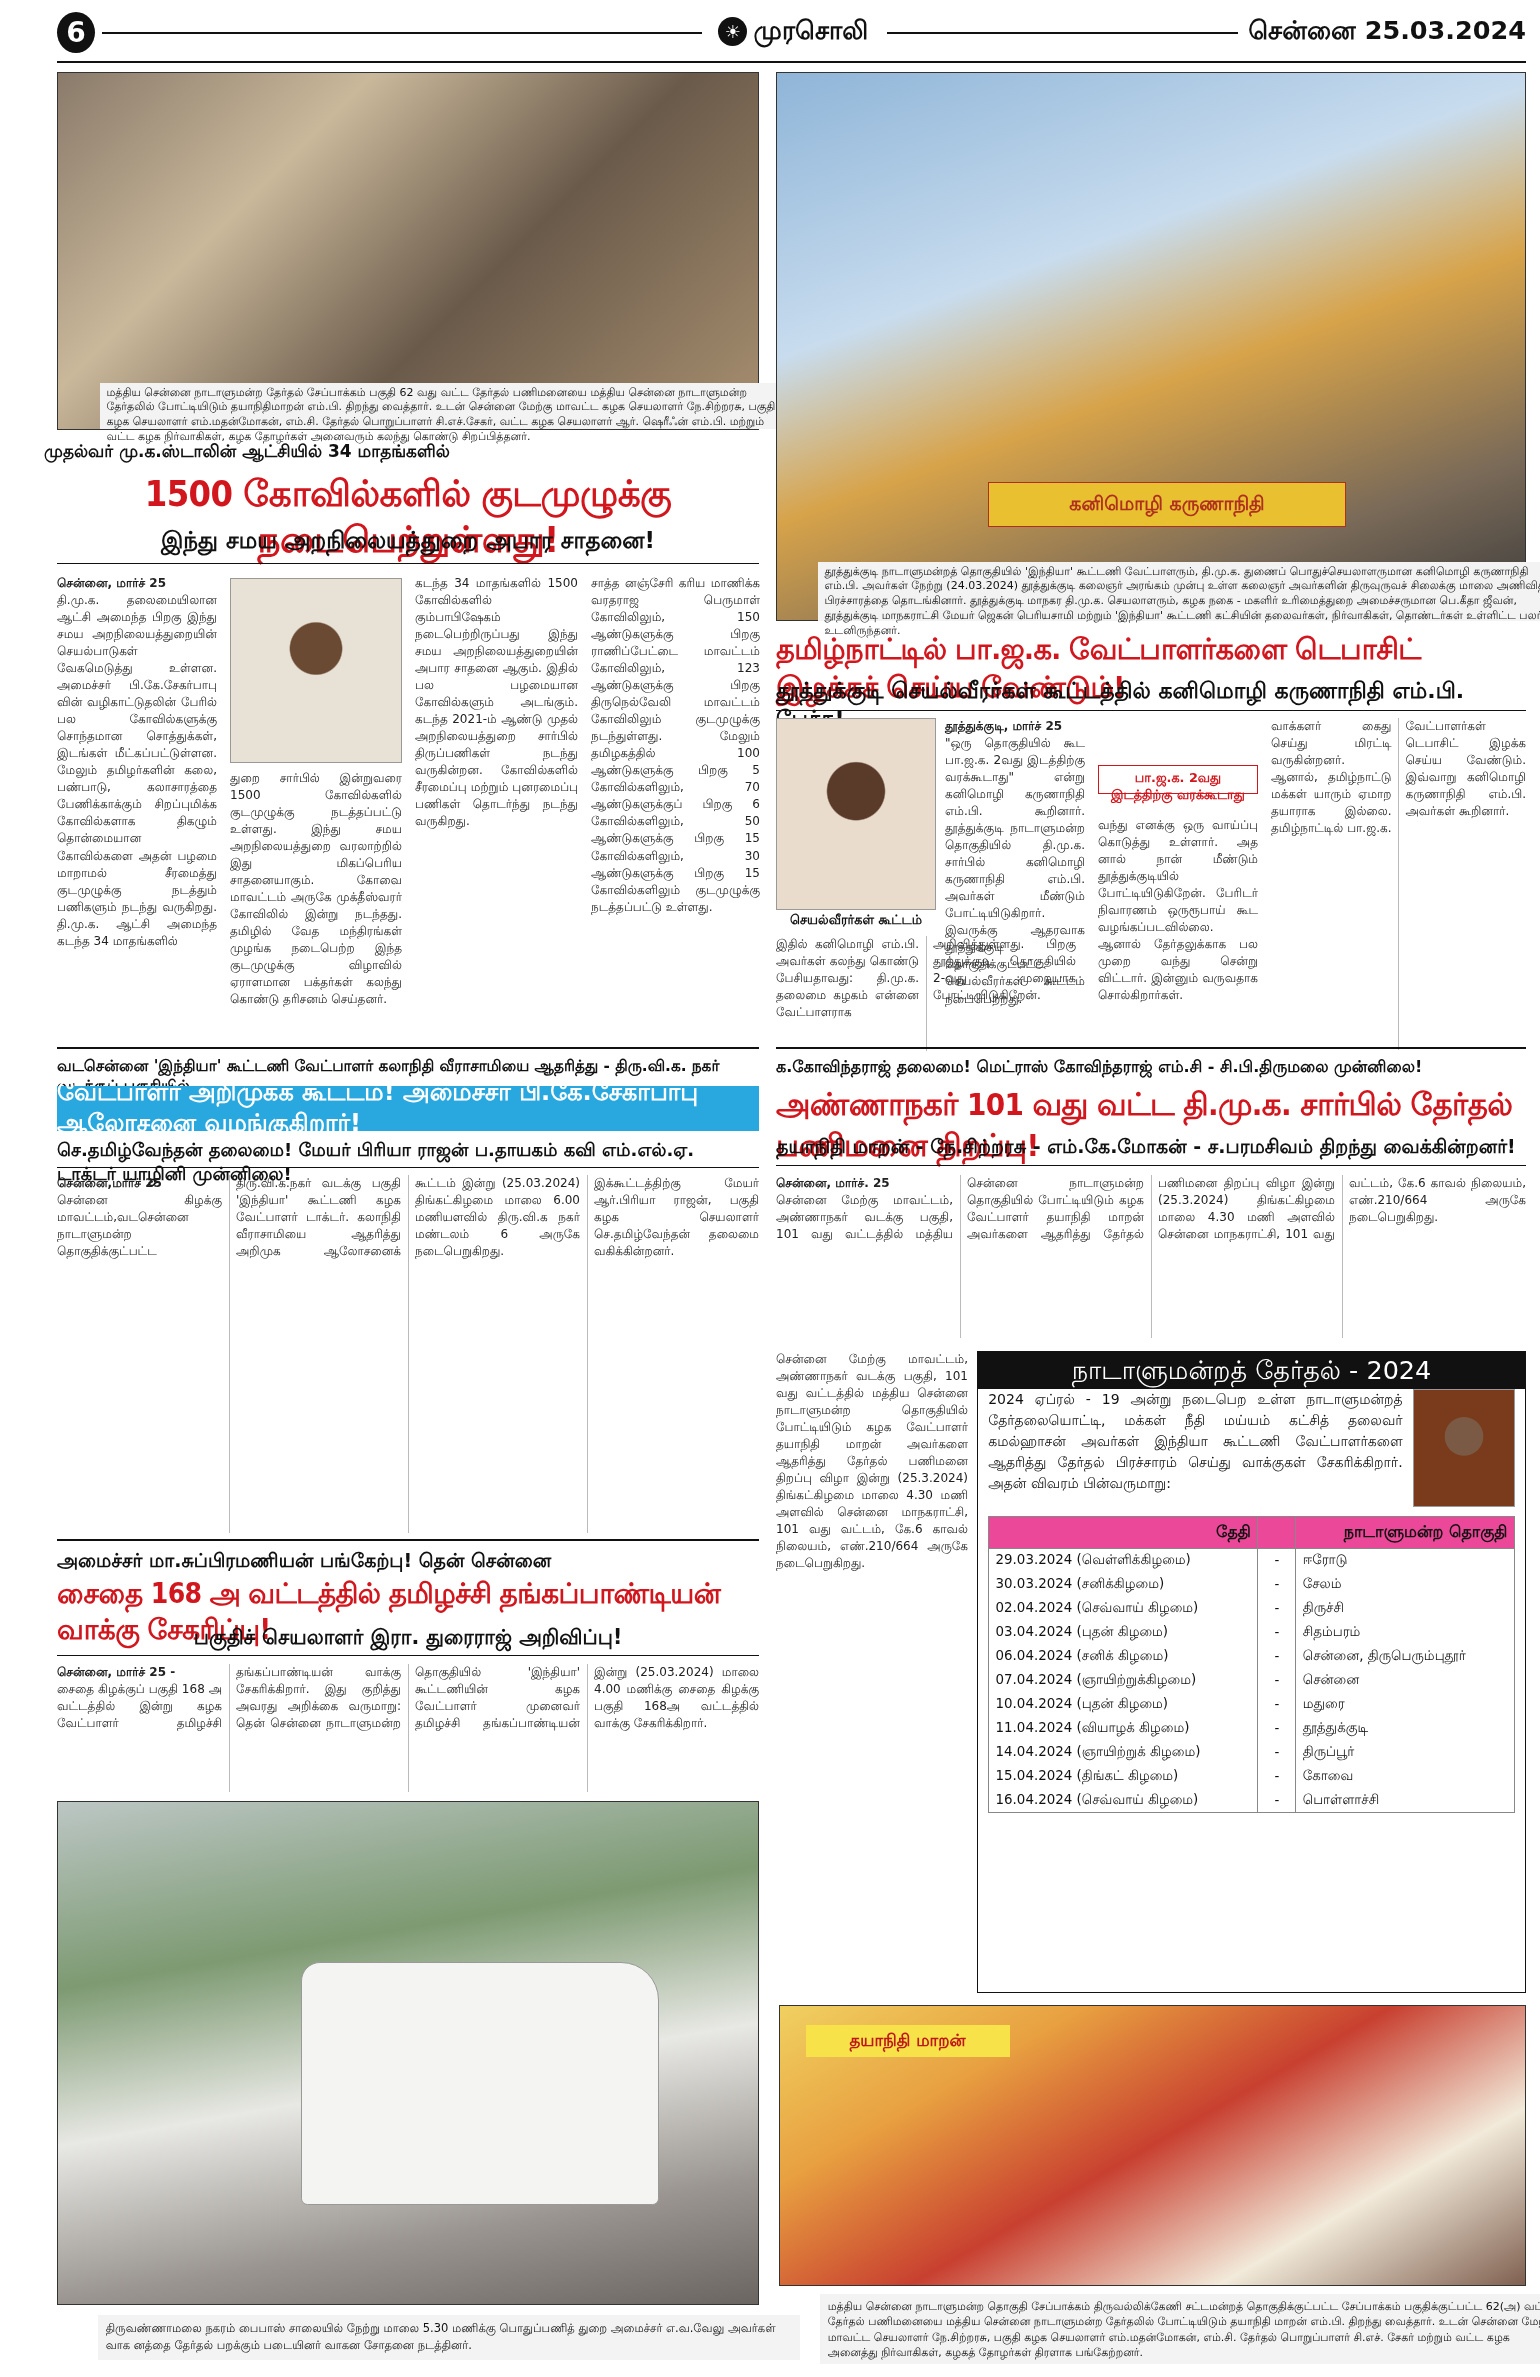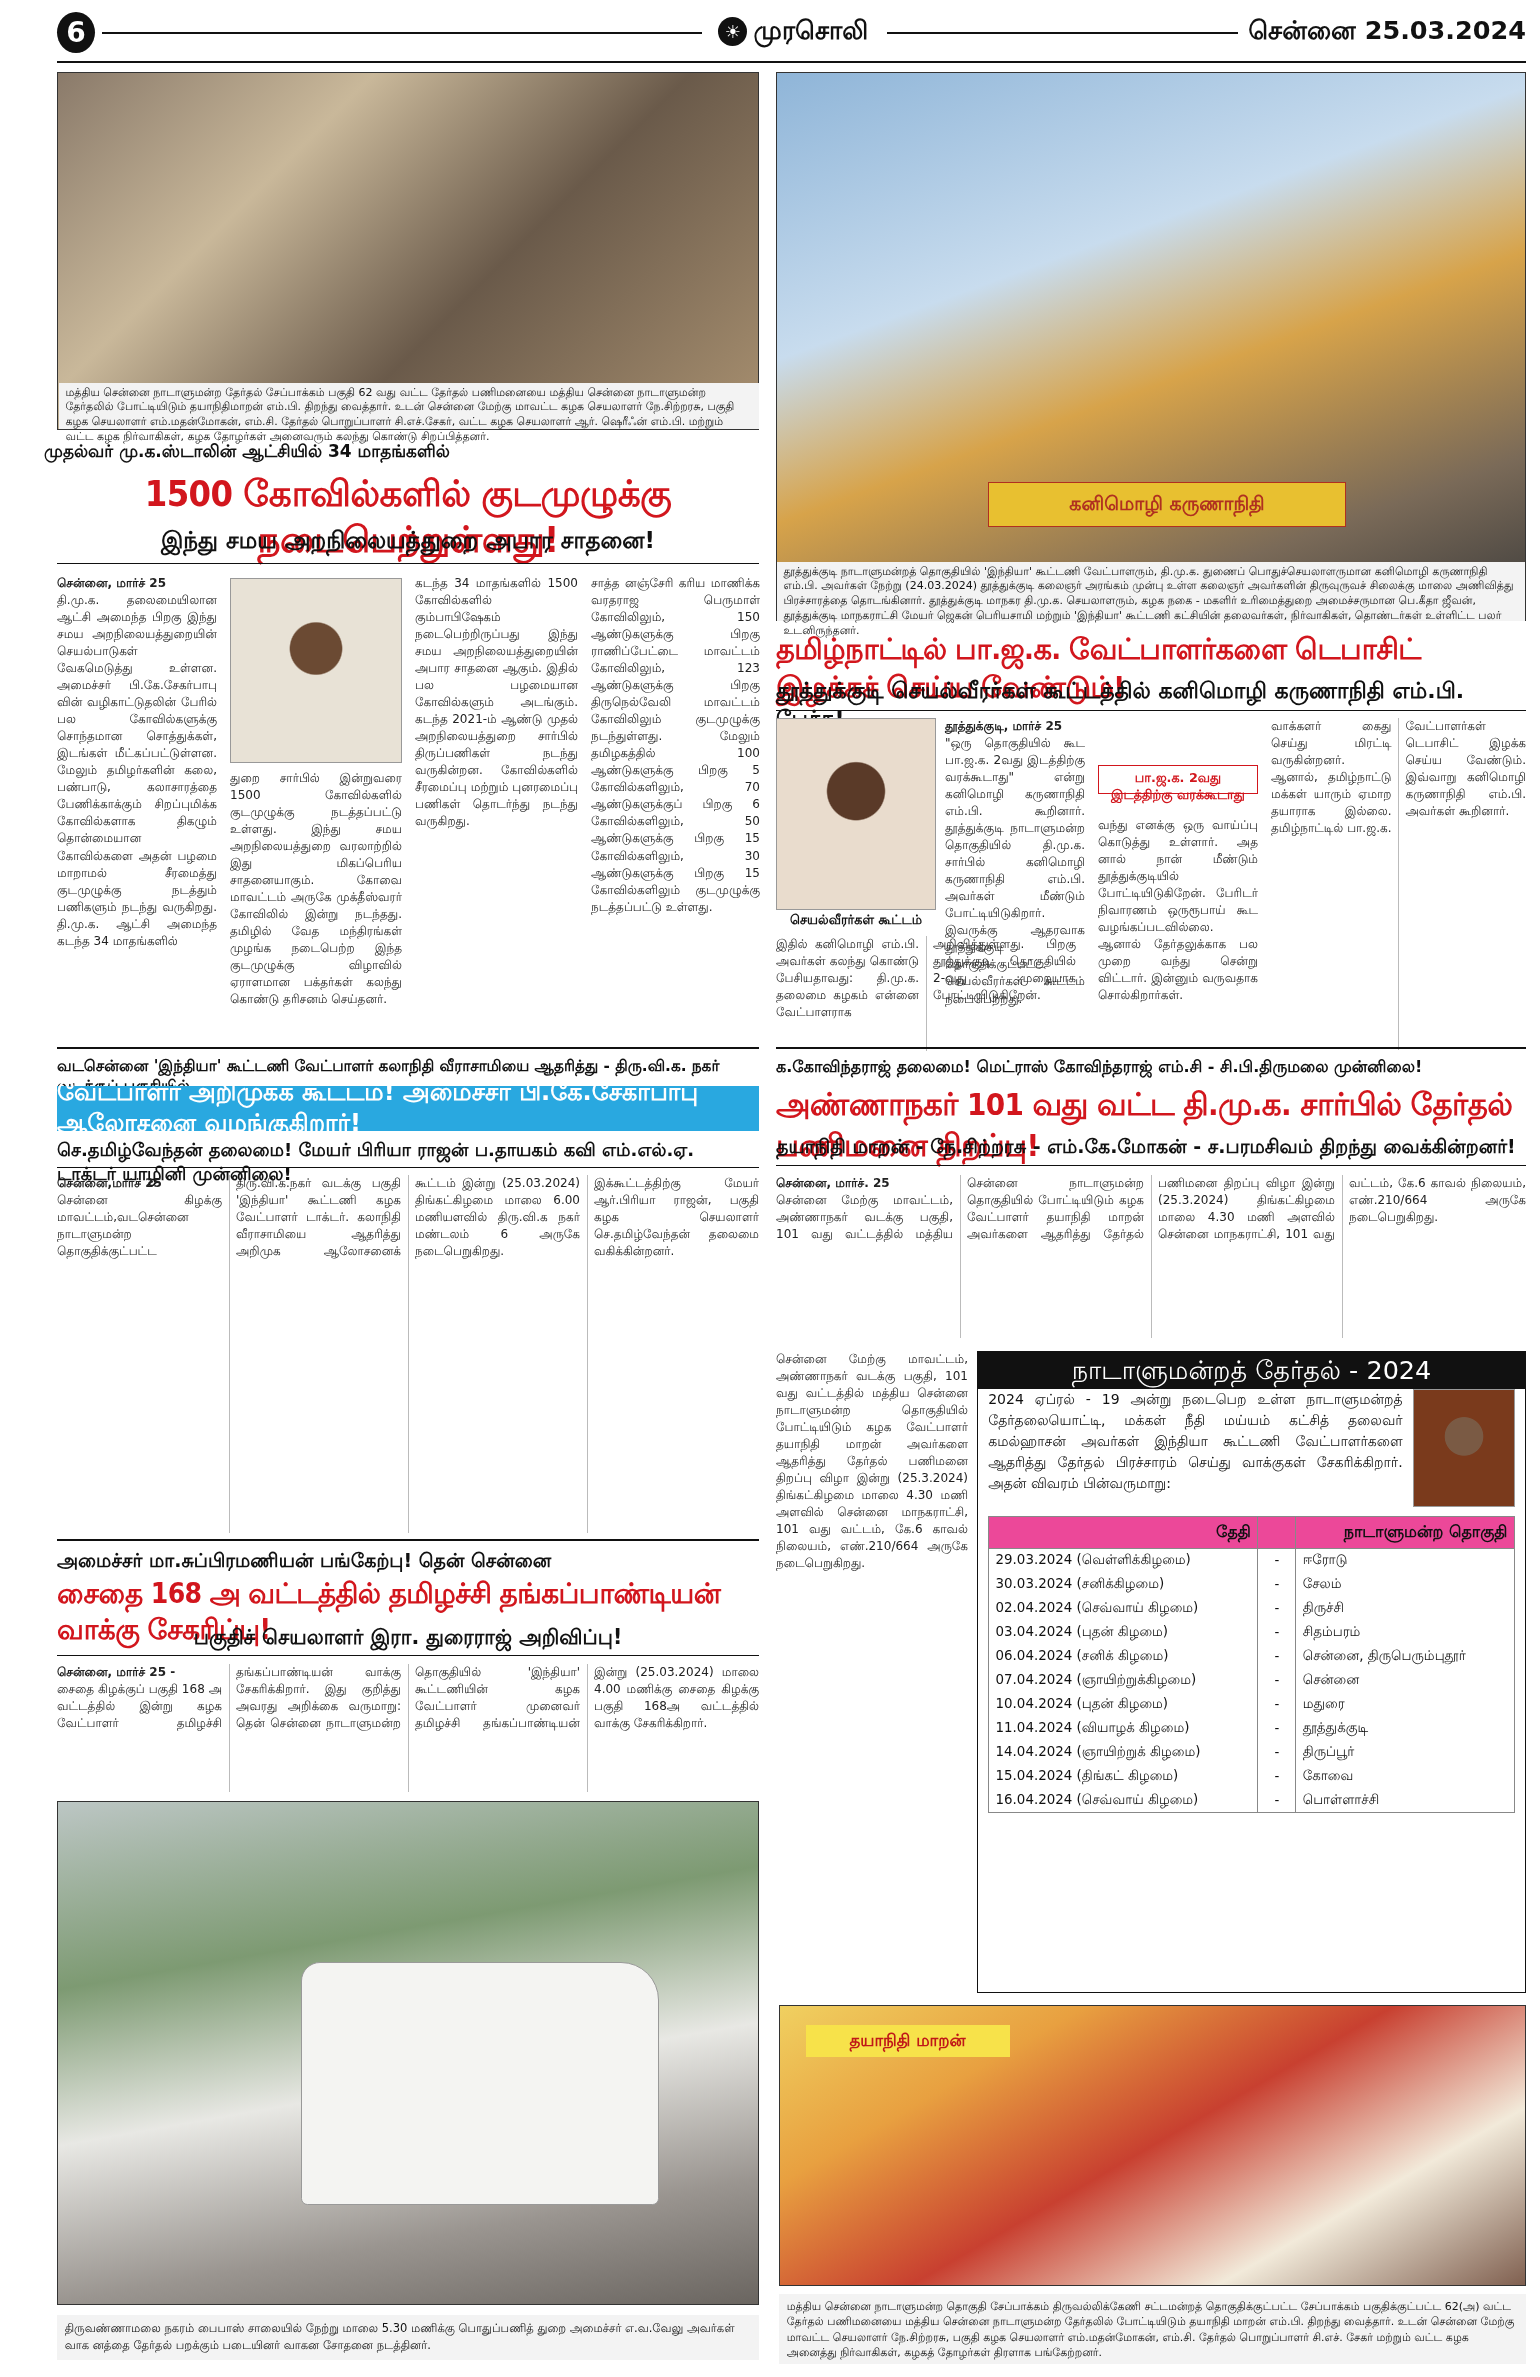--- a/index.html
+++ b/index.html
@@ -10,21 +10,21 @@
   .page-num { left: 0; top: 0; width: 38px; height: 41px; background: #111; color: #fff; border-radius: 50%; font-size: 28px; font-weight: bold; display: flex; align-items: center; justify-content: center; }
   .mast-rule { top: 20.4px; height: 2.6px; background: #111; }
   .paper-name { left: 651px; top: 3.8px; font-size: 25.5px; font-weight: bold; background: #fff; padding: 0 10.2px; display: flex; align-items: center; gap: 6.4px; }
   .sun-logo { width: 29px; height: 29px; border-radius: 50%; background: #111; color: #fff; font-size: 18px; display: flex; align-items: center; justify-content: center; }
   .date-line { right: 0; top: 3.8px; font-size: 25.5px; font-weight: bold; background: #fff; padding-left: 10.2px; }
   
   .photo { background: linear-gradient(135deg, #8a7a6a 0%, #c9b89a 30%, #6a5a4a 60%, #a89070 100%); border: 1.3px solid #333; overflow: hidden; }
   .photo.blue { background: linear-gradient(160deg, #8fb5d8 0%, #c8dcee 35%, #d7a34a 55%, #7a6a58 80%, #3a3a3a 100%); padding-left: 31px; }
   .photo.street { background: linear-gradient(170deg, #bcc6c4 0%, #7d9a72 30%, #e8e8e4 55%, #9a9590 80%, #6a6560 100%); }
   .photo.shop { background: linear-gradient(150deg, #f0d060 0%, #e8a040 25%, #c84030 50%, #f2eada 75%, #806050 100%); }
-  .caption { font-size: 12px; line-height: 1.45; color: #111; background: #f3f3f3; padding: 5.1px 7.7px; }
+  .caption { font-size: 12px; line-height: 1.45; color: #111; background: #f3f3f3; padding: 5.1px 7.7px; margin-left: 41px; }
   
   .kicker { font-size: 22px; font-weight: bold; }
   .red-head { color: #d2161d; font-weight: bold; font-family: "DejaVu Sans Condensed", "DejaVu Sans", sans-serif; letter-spacing: -0.6px; }
   .black-head { color: #111; font-weight: bold; }
   .blue-band { background: #29a8e0; color: #fff; font-weight: bold; display: flex; align-items: center; justify-content: center; }
   .body-text { font-size: 12px; line-height: 1.42; text-align: justify; color: #222; column-gap: 14px; column-rule: 0.6px solid #bbb; }
   .rule-h { height: 1.9px; background: #111; }
   .portrait { background: radial-gradient(circle at 50% 38%, #6b4a33 0 18%, #e8e2d6 19% 100%); border: 0.6px solid #999; }
   .portrait.woman { background: radial-gradient(circle at 50% 38%, #5a3a28 0 20%, #e9dccd 21% 100%); }
   .portrait.man2 { background: radial-gradient(circle at 50% 40%, #7a5a44 0 22%, #7a3a1c 23% 100%); }

